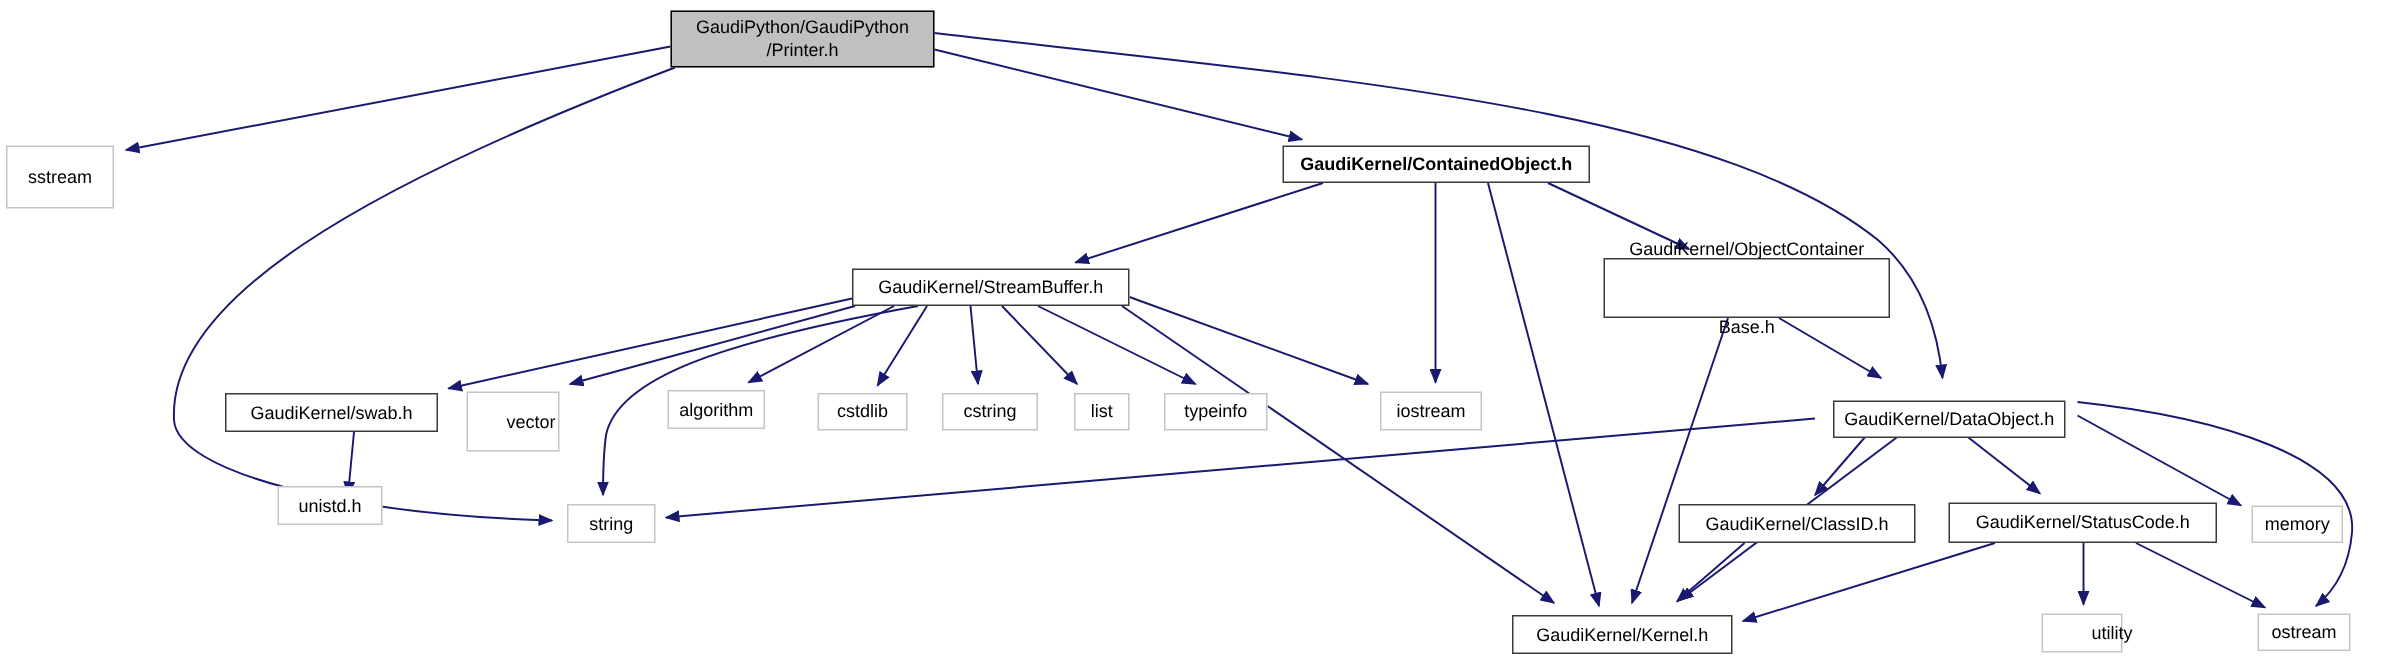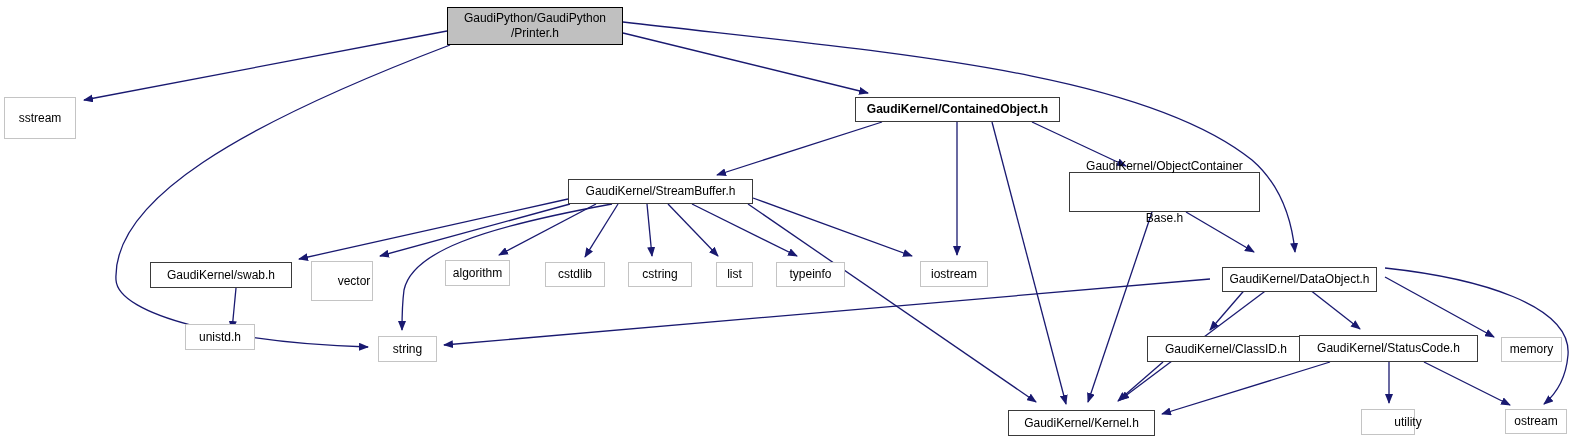--- a/index.html
+++ b/index.html
@@ -117,21 +117,21 @@
       </div>
       <div class="node header" style="left: 1210px; top: 267px; width: 155px; height: 25px; margin-left: 12px;">
         <div class="nline">GaudiKernel/DataObject.h</div>
       </div>
       <div class="node sys" style="left: 185px; top: 324px; width: 70px; height: 26px;">
         <div class="nline">unistd.h</div>
       </div>
       <div class="node sys" style="left: 378px; top: 336px; width: 59px; height: 26px;">
         <div class="nline">string</div>
       </div>
-      <div class="node header" style="left: 1119px; top: 336px; width: 158px; height: 26px; margin-left: 28px;">
+      <div class="node header" style="left: 1119px; top: 336px; width: 158px; height: 26px;">
         <div class="nline">GaudiKernel/ClassID.h</div>
       </div>
       <div class="node header" style="left: 1299px; top: 335px; width: 179px; height: 27px; justify-content: center;">
         <div class="nline">GaudiKernel/StatusCode.h</div>
       </div>
       <div class="node sys" style="left: 1501px; top: 337px; width: 61px; height: 25px;">
         <div class="nline">memory</div>
       </div>
       <div class="node header" style="left: 1008px; top: 410px; width: 147px; height: 26px;">
         <div class="nline">GaudiKernel/Kernel.h</div>

